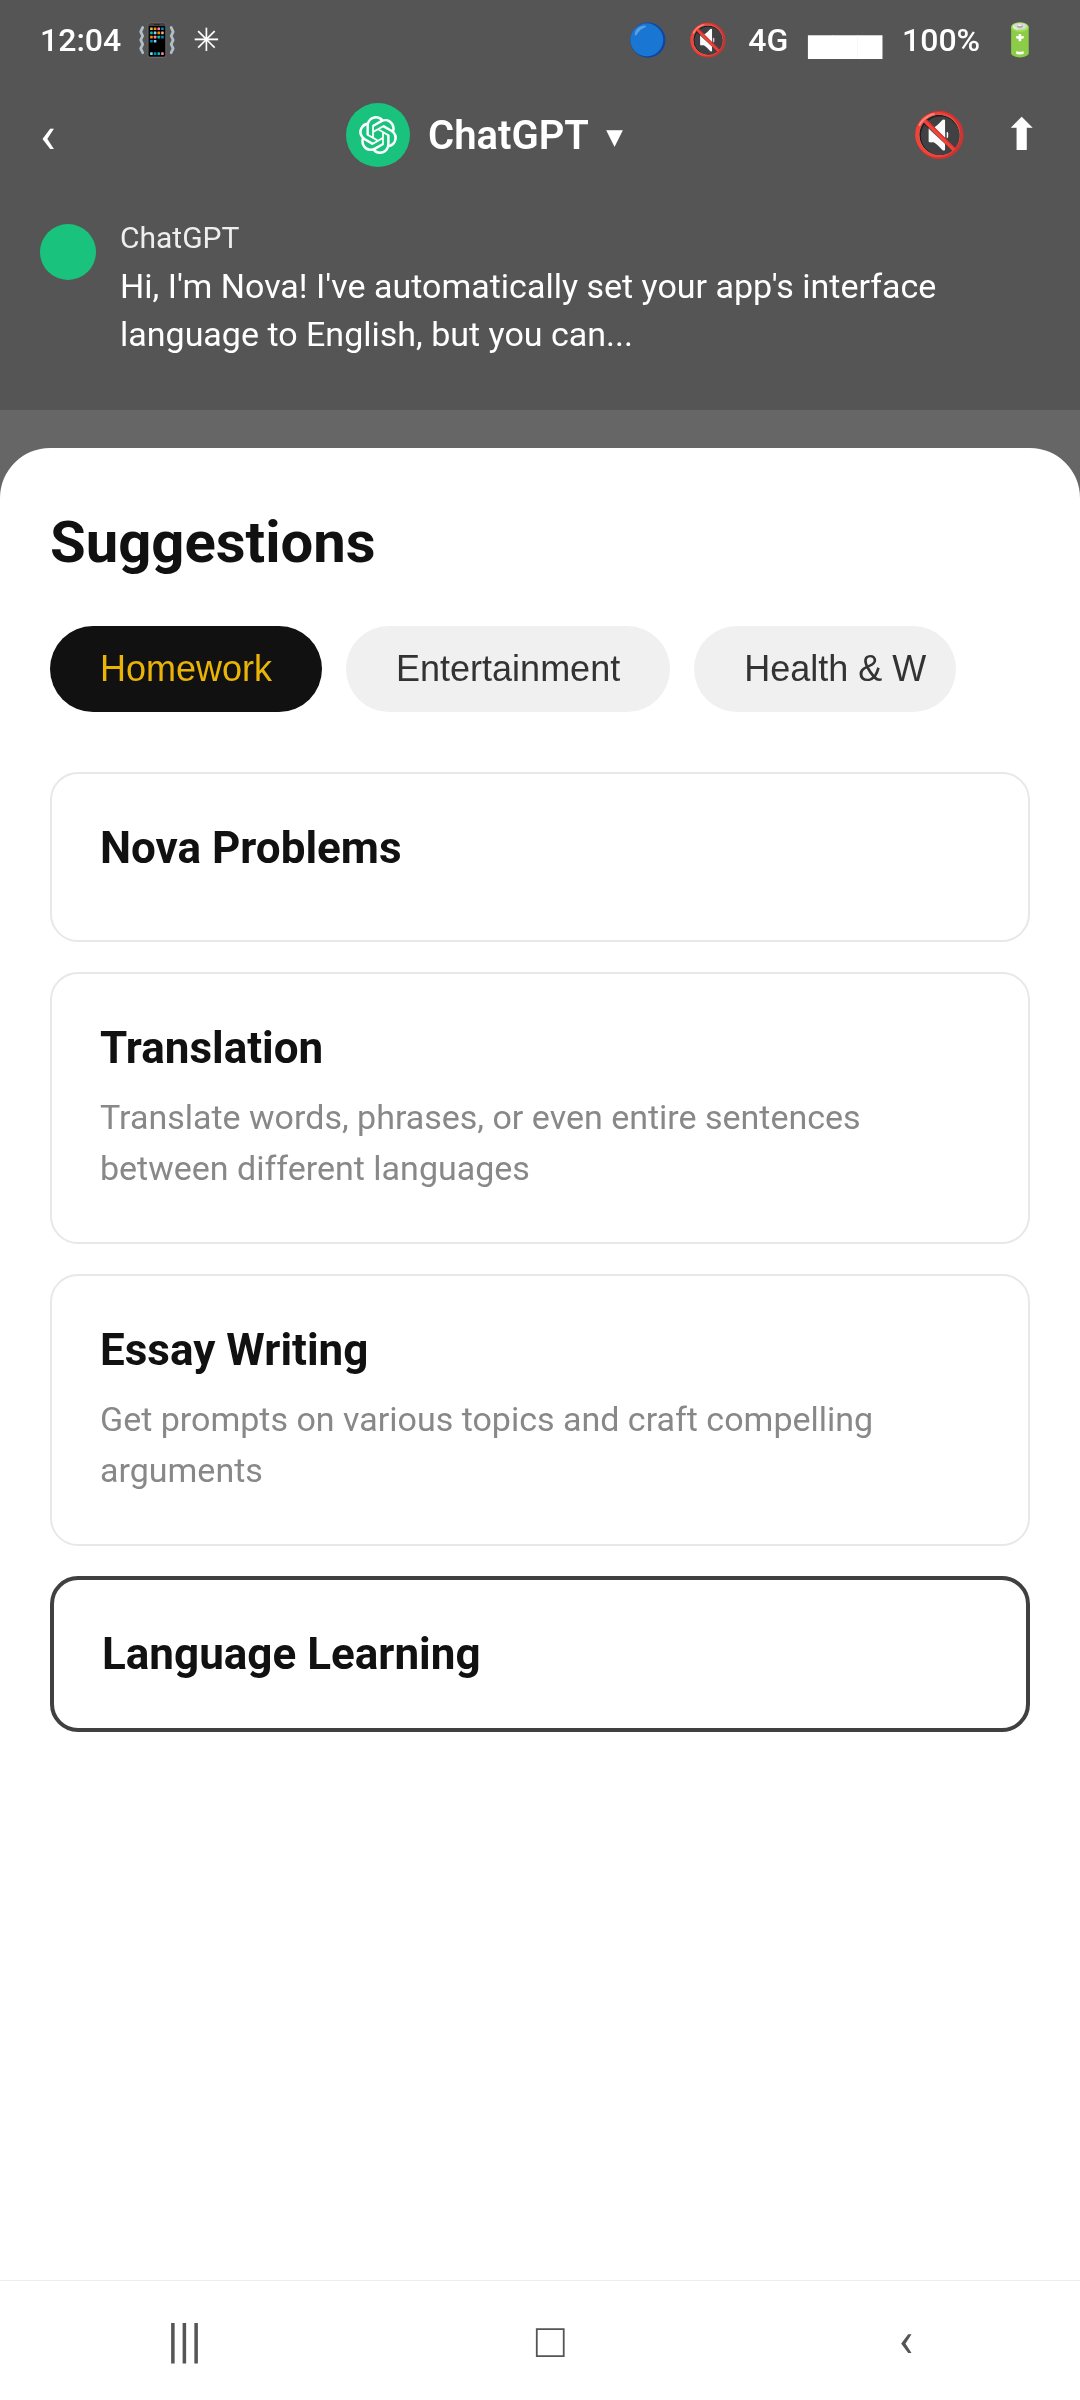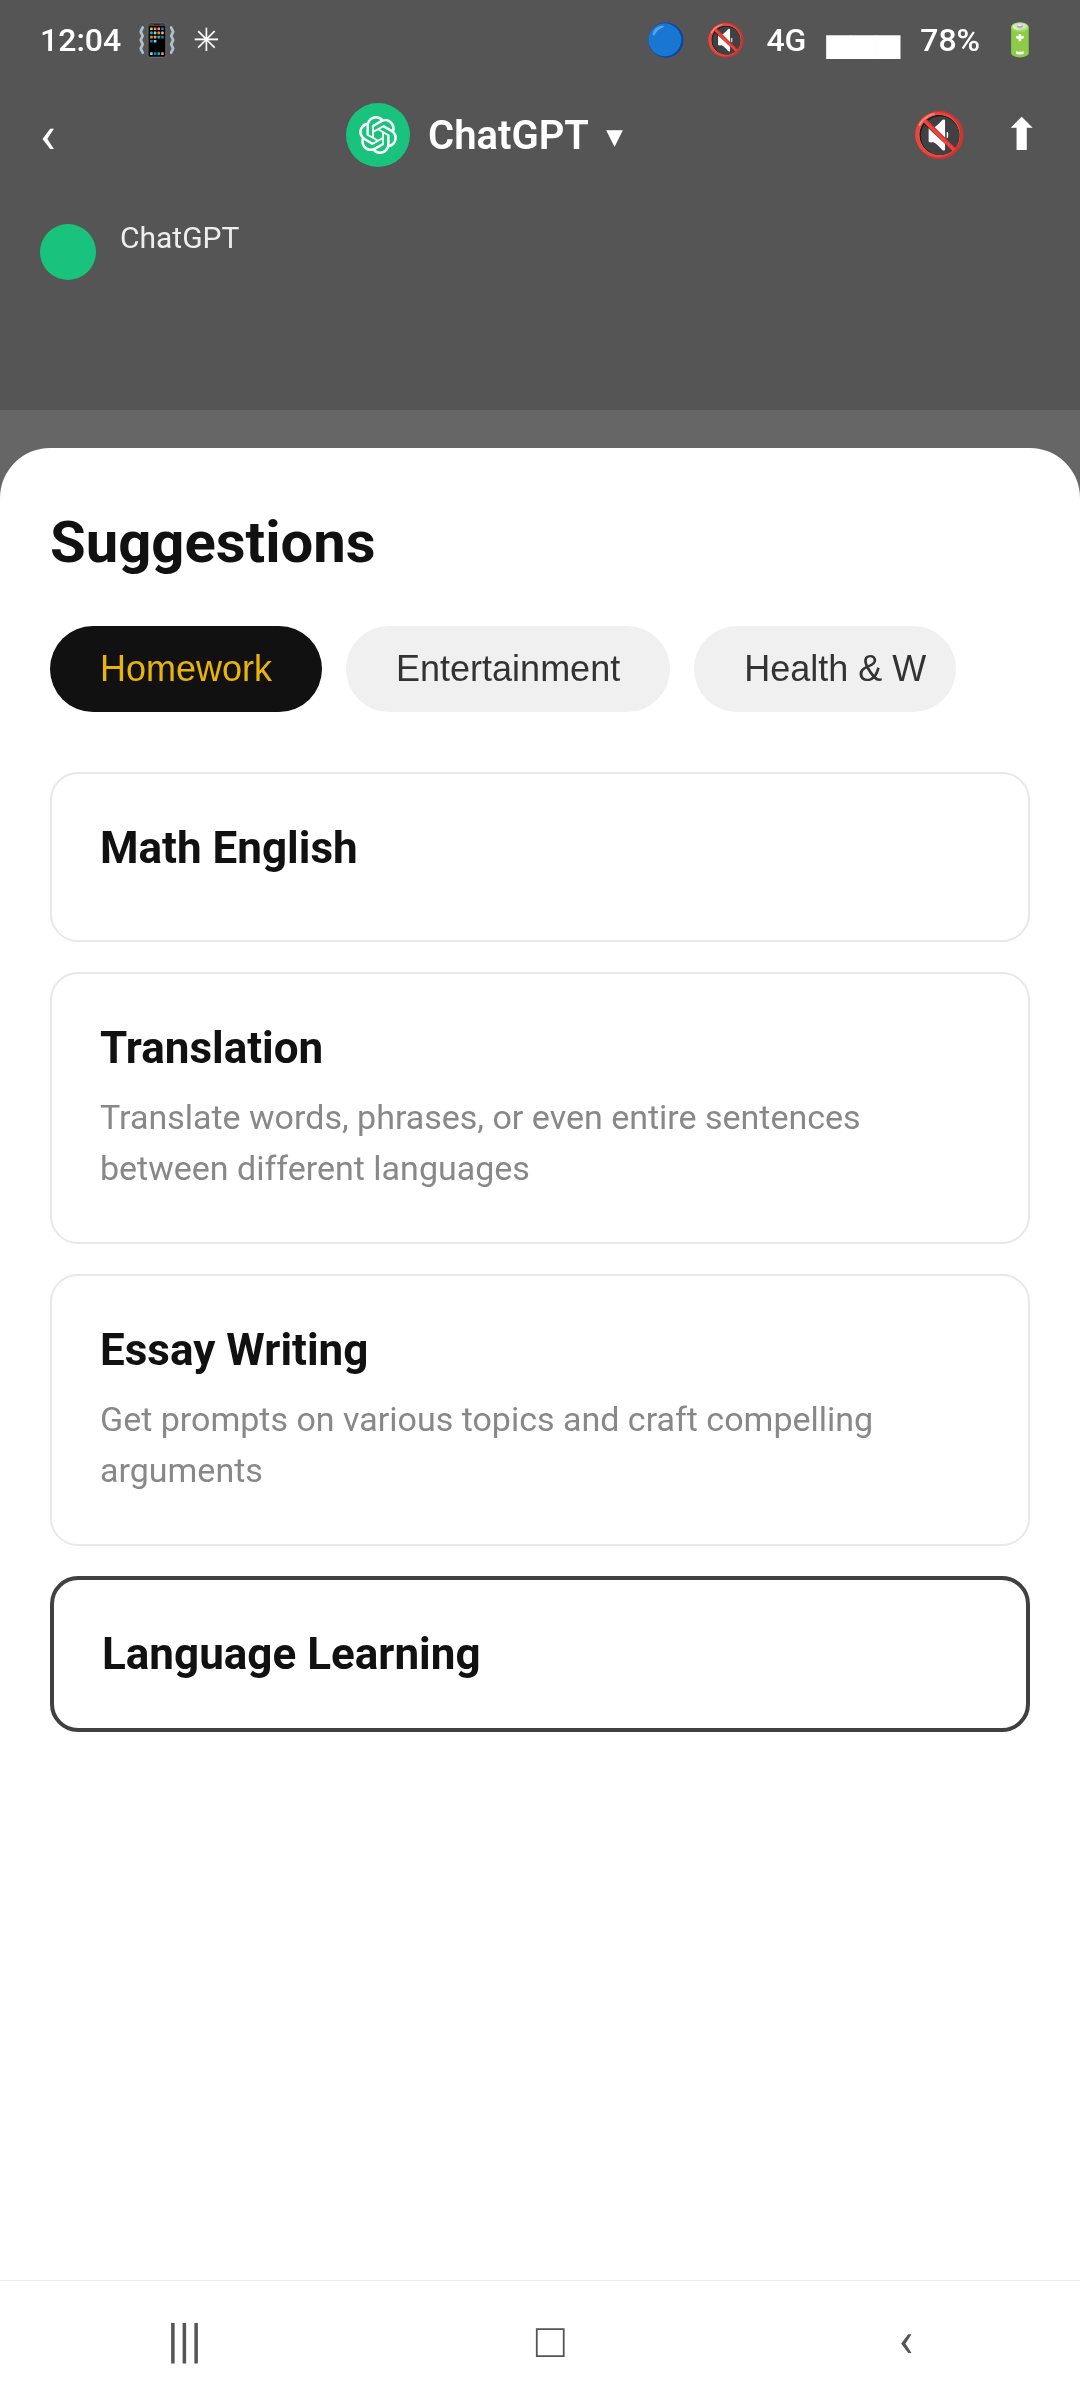--- a/index.html
+++ b/index.html
@@ -222,21 +222,21 @@
   <div class="status-left">
     <span>12:04</span>
     <span>📳</span>
     <span>✳</span>
   </div>
   <div class="status-right">
     <span>🔵</span>
     <span>🔇</span>
     <span>4G</span>
     <span>▅▅▅</span>
-    <span>78%</span>
+    <span>100%</span>
     <span>🔋</span>
   </div>
 </div>
 
 <div class="app-header">
   <span style="font-size:52px; color:#fff; cursor:pointer;">‹</span>
   <div class="app-header-center">
     <div class="chatgpt-logo">
       <svg width="38" height="38" viewBox="0 0 24 24" fill="white">
         <path d="M22.2819 9.8211a5.9847 5.9847 0 0 0-.5157-4.9108 6.0462 6.0462 0 0 0-6.5098-2.9A6.0651 6.0651 0 0 0 4.9807 4.1818a5.9847 5.9847 0 0 0-3.9977 2.9 6.0462 6.0462 0 0 0 .7427 7.0966 5.98 5.98 0 0 0 .511 4.9107 6.051 6.051 0 0 0 6.5146 2.9001A5.9847 5.9847 0 0 0 13.2599 24a6.0557 6.0557 0 0 0 5.7718-4.2058 5.9894 5.9894 0 0 0 3.9977-2.9001 6.0557 6.0557 0 0 0-.7475-7.0729zm-9.022 12.6081a4.4755 4.4755 0 0 1-2.8764-1.0408l.1419-.0804 4.7783-2.7582a.7948.7948 0 0 0 .3927-.6813v-6.7369l2.02 1.1686a.071.071 0 0 1 .038.052v5.5826a4.504 4.504 0 0 1-4.4945 4.4944zm-9.6607-4.1254a4.4708 4.4708 0 0 1-.5346-3.0137l.142.0852 4.783 2.7582a.7712.7712 0 0 0 .7806 0l5.8428-3.3685v2.3324a.0804.0804 0 0 1-.0332.0615L9.74 19.9502a4.4992 4.4992 0 0 1-6.1408-1.6464zM2.3408 7.8956a4.485 4.485 0 0 1 2.3655-1.9728V11.6a.7664.7664 0 0 0 .3879.6765l5.8144 3.3543-2.0201 1.1685a.0757.0757 0 0 1-.071 0l-4.8303-2.7865A4.504 4.504 0 0 1 2.3408 7.872zm16.5963 3.8558L13.1038 8.364 15.1192 7.2a.0757.0757 0 0 1 .071 0l4.8303 2.7913a4.4944 4.4944 0 0 1-.6765 8.1042v-5.6772a.79.79 0 0 0-.407-.667zm2.0107-3.0231l-.142-.0852-4.7735-2.7818a.7759.7759 0 0 0-.7854 0L9.409 9.2297V6.8974a.0662.0662 0 0 1 .0284-.0615l4.8303-2.7866a4.4992 4.4992 0 0 1 6.6802 4.66zM8.3065 12.863l-2.02-1.1638a.0804.0804 0 0 1-.038-.0567V6.0742a4.4992 4.4992 0 0 1 7.3757-3.4537l-.142.0805L8.704 5.459a.7948.7948 0 0 0-.3927.6813zm1.0976-2.3654l2.602-1.4998 2.6069 1.4998v2.9994l-2.5974 1.4998-2.6067-1.4998Z"></path>
@@ -248,36 +248,37 @@
   <div class="app-header-icons">
     <span style="font-size:44px; color:#fff; cursor:pointer;">🔇</span>
     <span style="font-size:44px; color:#fff; cursor:pointer;">⬆</span>
   </div>
 </div>
 
 <div class="chat-bg">
   <div class="chat-avatar"></div>
   <div>
     <div style="color:#eee; font-size:30px; margin-bottom:8px;">ChatGPT</div>
+    <div class="chat-preview-text">Hi, I'm Nova! I've automatically set your app's interface language to English, but you can...</div>
   </div>
 </div>
 
 <div class="bottom-sheet">
   <div class="suggestions-title">Suggestions</div>
 
   <div class="pills-row">
     <button class="pill pill-active">Homework</button>
     <button class="pill pill-inactive">Entertainment</button>
     <button class="pill pill-inactive" style="padding-right: 30px; overflow:hidden;">Health &amp; W</button>
   </div>
 
   <div class="cards-container">
 
     <div class="card">
-      <div class="card-title">Math English</div>
+      <div class="card-title">Nova Problems</div>
     </div>
 
     <div class="card">
       <div class="card-title">Translation</div>
       <div class="card-desc">Translate words, phrases, or even entire sentences between different languages</div>
     </div>
 
     <div class="card">
       <div class="card-title">Essay Writing</div>
       <div class="card-desc">Get prompts on various topics and craft compelling arguments</div>

